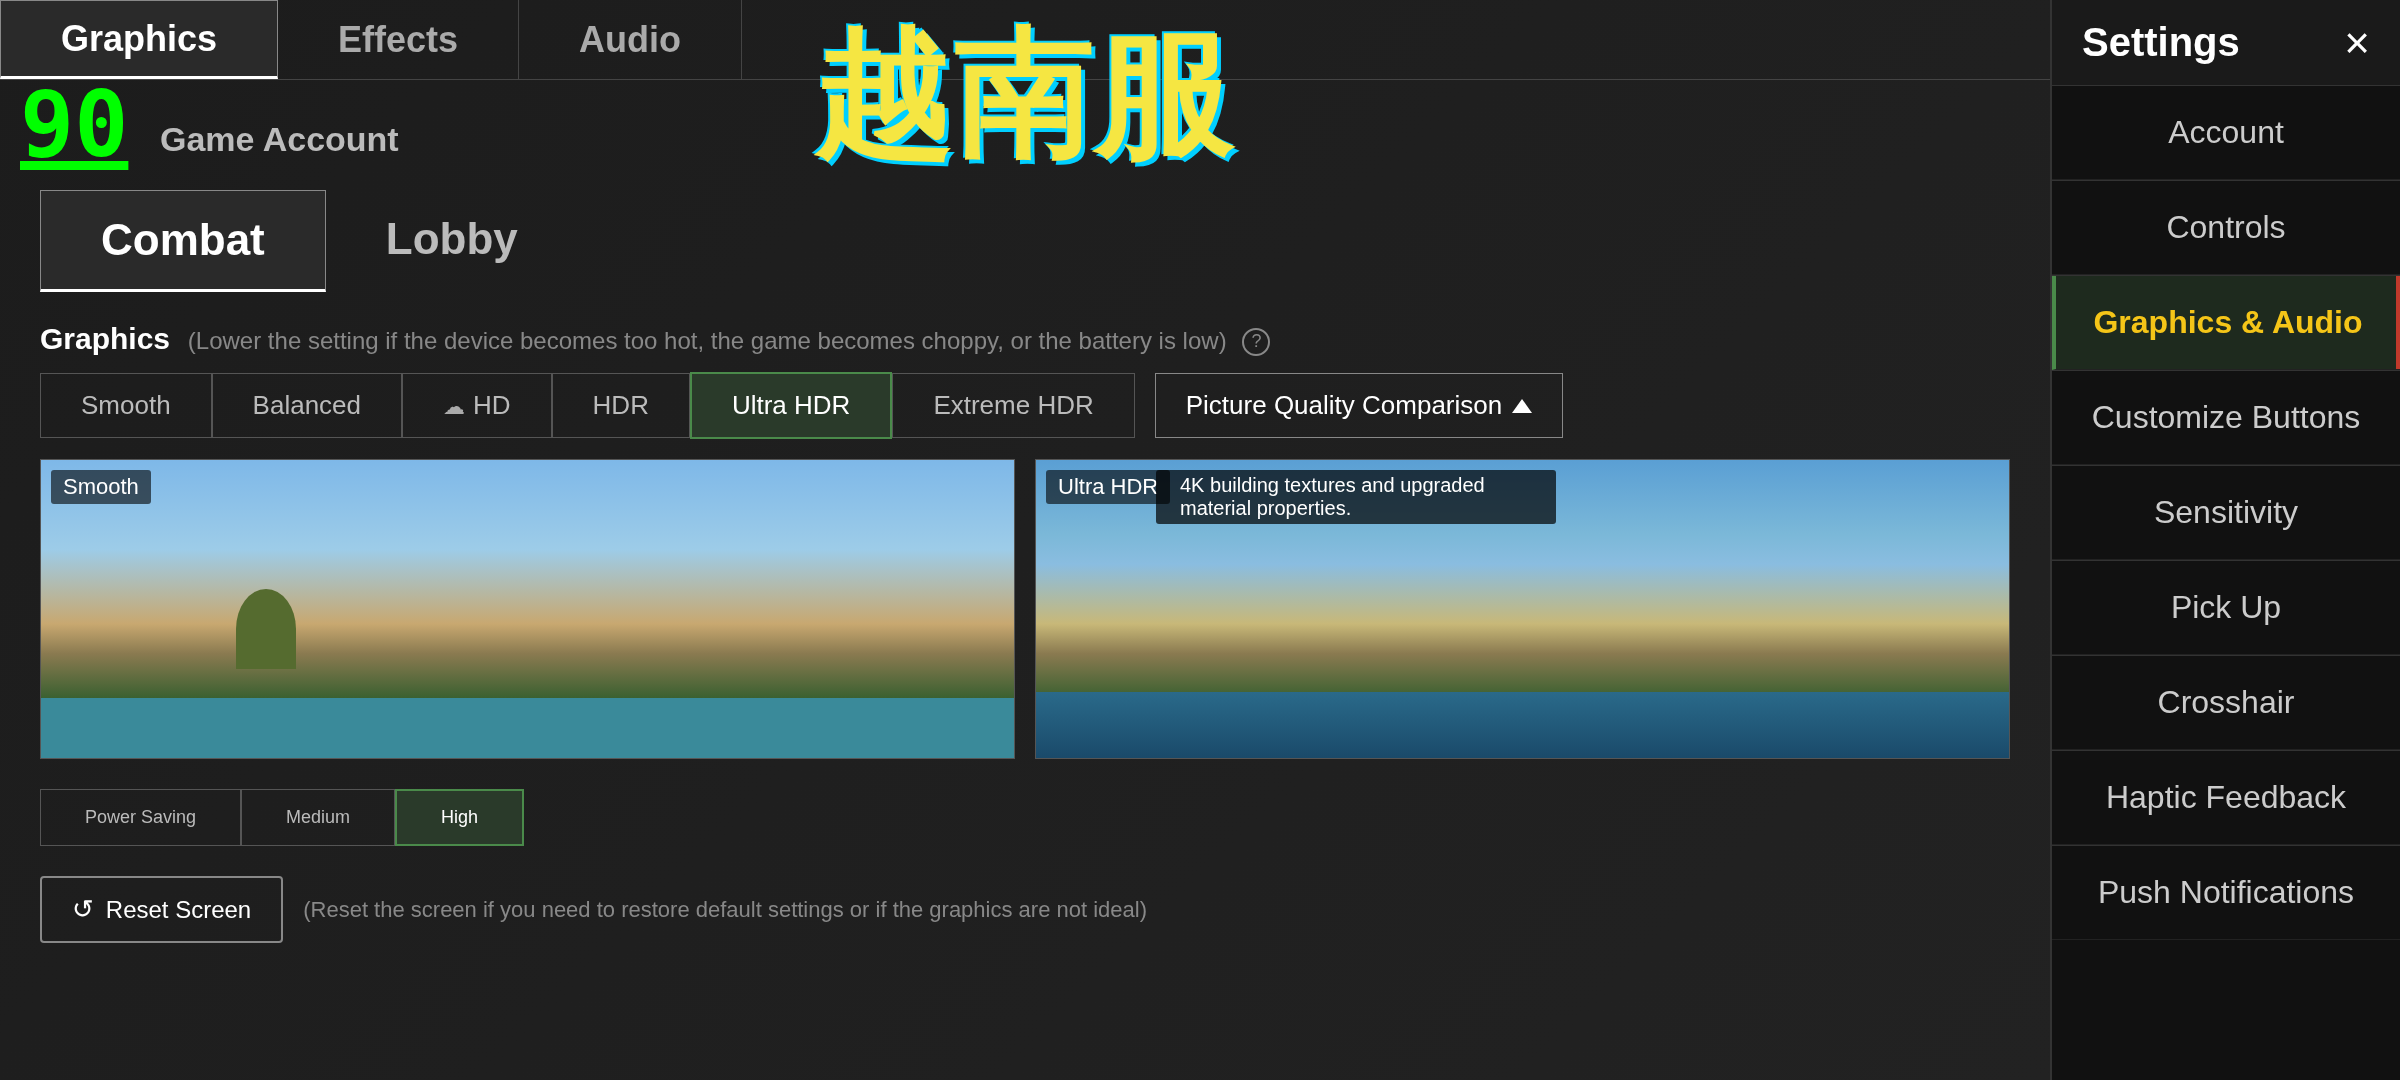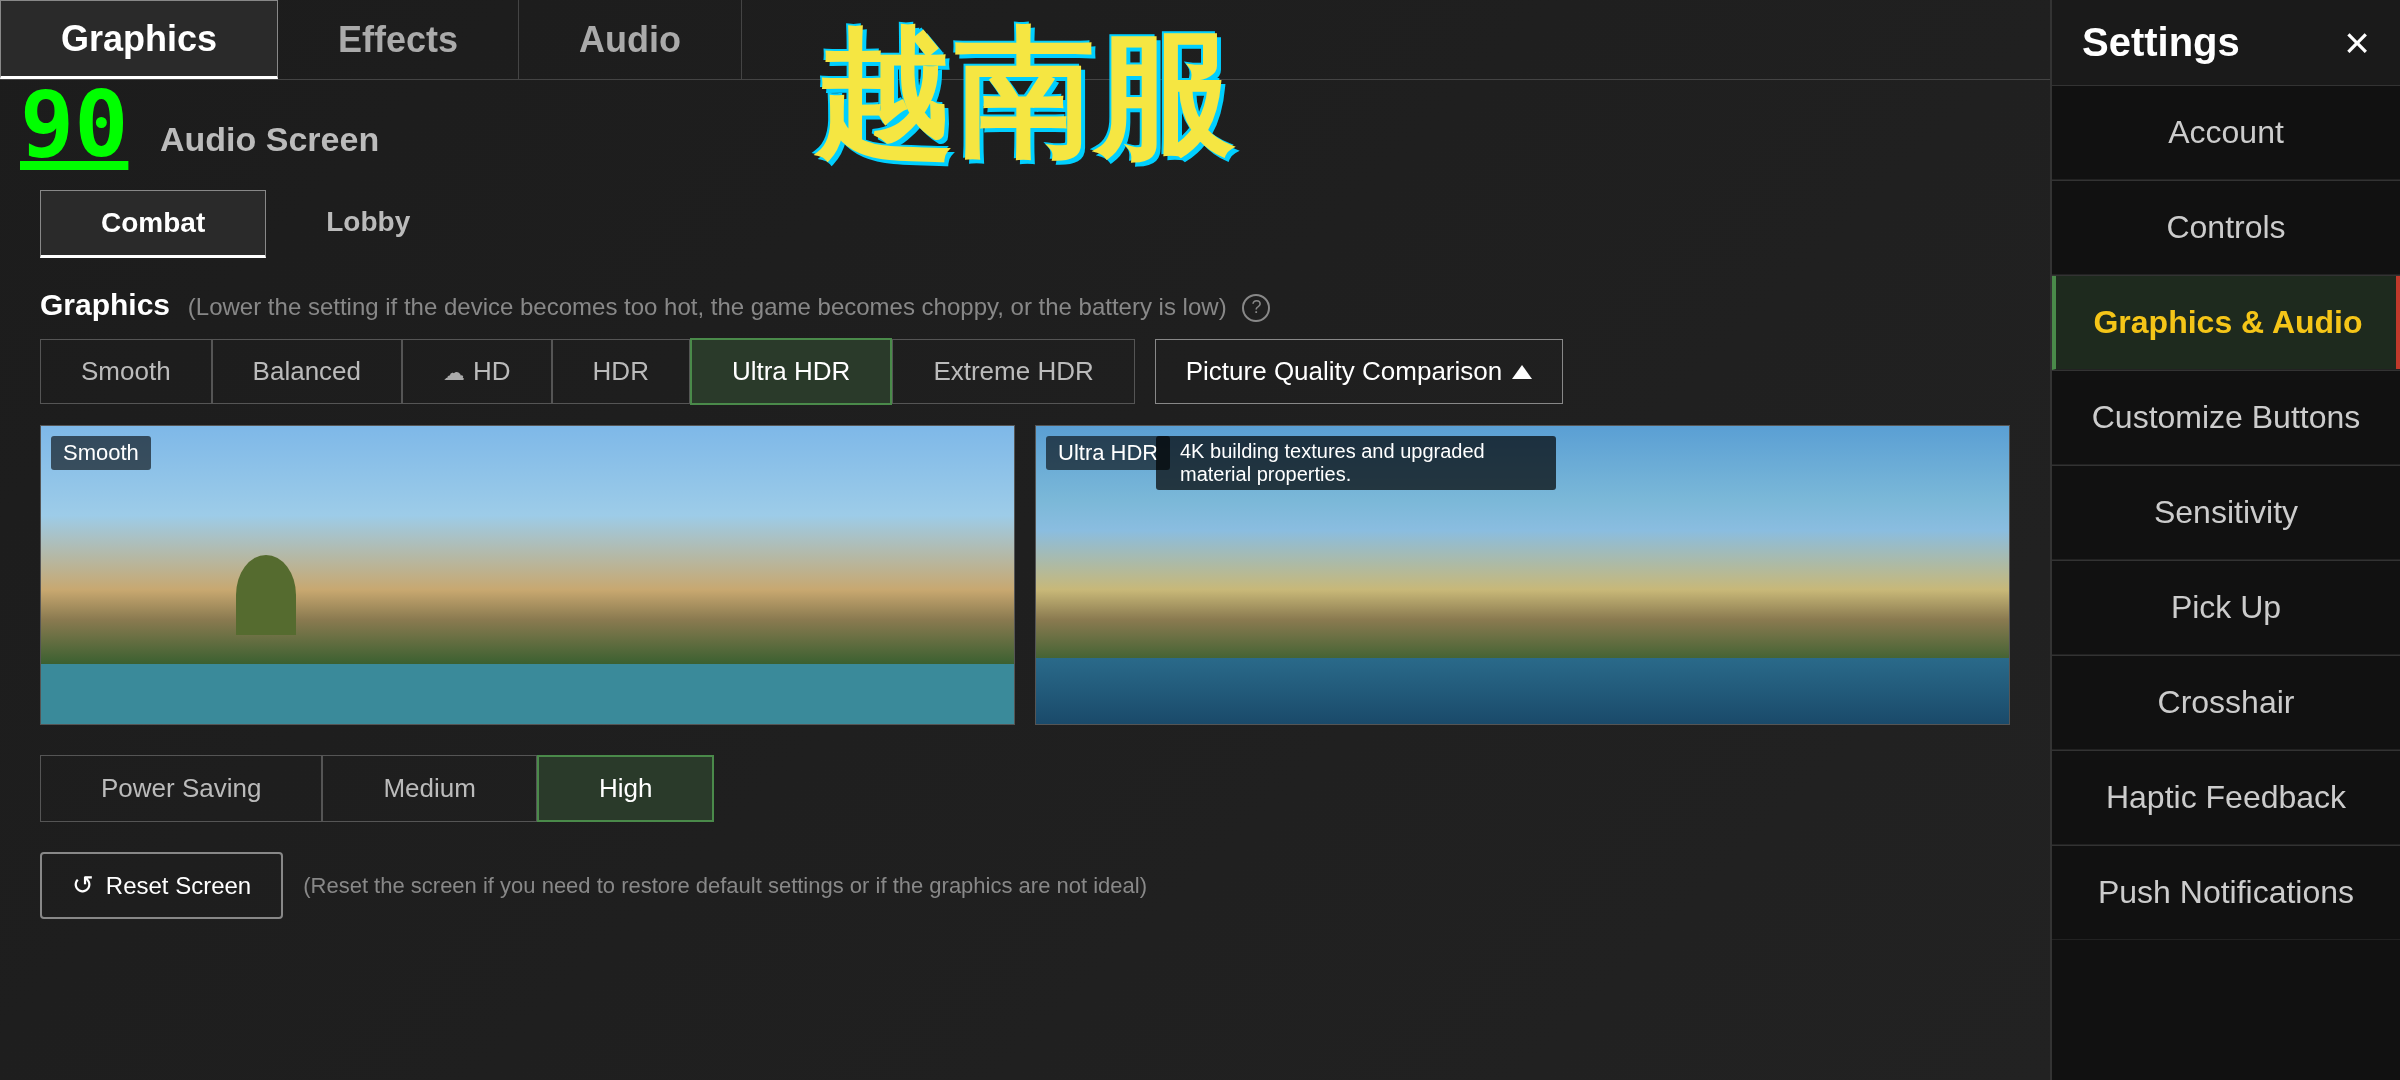--- a/index.html
+++ b/index.html
@@ -101,22 +101,22 @@
       bottom: 0;
       padding: 20px 40px;
     }
 
     
     .sub-tabs {
       display: flex;
       margin-bottom: 30px;
     }
     .sub-tab {
-      padding: 16px 60px;
-      font-size: 28px;
+      padding: 24px 60px;
+      font-size: 44px;
       font-weight: bold;
       color: #bbb;
       cursor: pointer;
       border: none;
       background: transparent;
       border-bottom: 2px solid transparent;
     }
     .sub-tab.active {
       color: #fff;
       background: #2a2a2a;
@@ -247,22 +247,22 @@
     }
     .framerate-title {
       font-size: 28px;
       margin-bottom: 16px;
     }
     .framerate-buttons {
       display: flex;
       gap: 0;
     }
     .framerate-btn {
-      padding: 16px 60px;
-      font-size: 26px;
+      padding: 16px 44px;
+      font-size: 18px;
       color: #bbb;
       background: transparent;
       border: 1px solid #555;
       cursor: pointer;
     }
     .framerate-btn.active {
       color: #fff;
       background: #2a3a2a;
       border: 2px solid #4a8a4a;
     }
@@ -413,21 +413,21 @@
 
   <div class="watermark">越南服</div>
 
   <div class="top-tabs">
     <div class="top-tab active">Graphics</div>
     <div class="top-tab">Effects</div>
     <div class="top-tab">Audio</div>
   </div>
 
   <div class="fps-counter">90</div>
-  <div class="game-screen-label">Audio Screen</div>
+  <div class="game-screen-label">Game Account</div>
 
   <div class="content-area">
 
     <div class="sub-tabs">
       <div class="sub-tab active">Combat</div>
       <div class="sub-tab">Lobby</div>
     </div>
 
     <div class="section">
       <div class="section-title">

